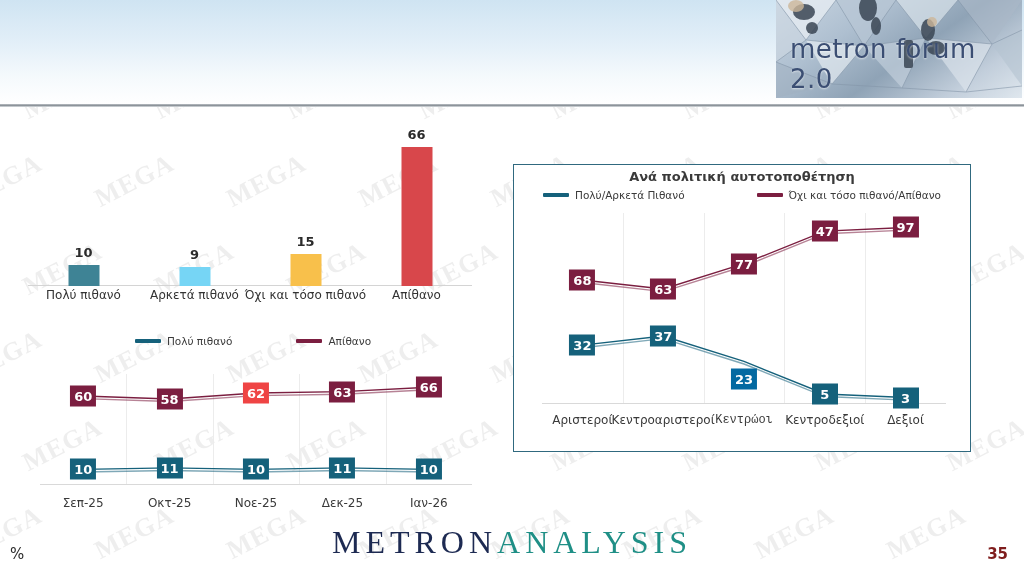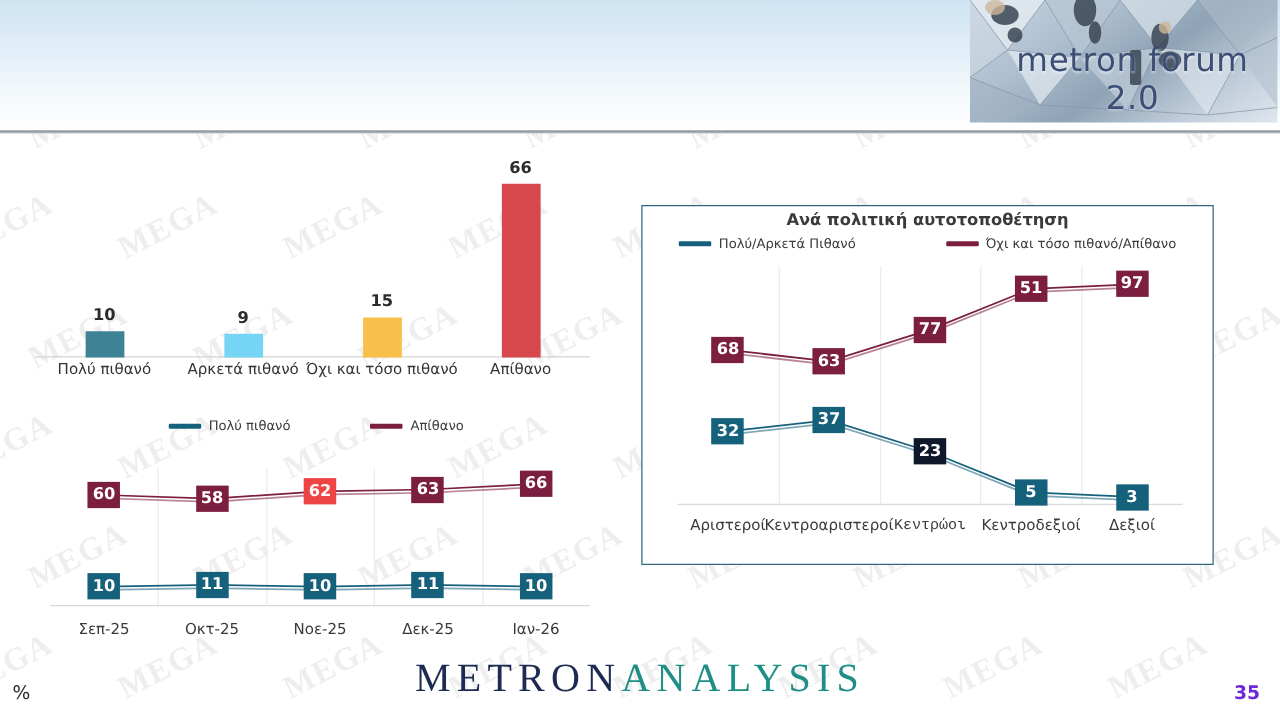--- a/index.html
+++ b/index.html
@@ -79,21 +79,20 @@
   .forum-logo svg { position: absolute; inset: 0; }
   .forum-logo-text {
     position: absolute;
     left: 14px; bottom: 4px;
     font-family: "DejaVu Sans", sans-serif;
     font-size: 26px;
     font-weight: 400;
     color: #3b4e73;
     letter-spacing: .5px;
     text-shadow: 0 1px 2px rgba(255,255,255,.55);
-    text-align: center;
   }
 
   
   .panel { position: absolute; z-index: 5; }
 
   .chart-title {
     text-align: center;
     font-size: 13px;
     font-weight: 700;
     color: #3a3a3a;
@@ -200,21 +199,21 @@
     left: 10px; bottom: 8px;
     font-size: 15px;
     color: #2b2b2b;
     z-index: 6;
   }
   .footer-page {
     position: absolute;
     right: 16px; bottom: 8px;
     font-size: 15px;
     font-weight: 700;
-    color: #6d28d9;
+    color: #7f1d1d;
     z-index: 6;
     margin-left: 15px;
   }
   .brand {
     position: absolute;
     left: 50%;
     transform: translateX(-50%);
     bottom: 10px;
     font-family: "Liberation Serif", serif;
     font-size: 32px;
@@ -414,27 +413,27 @@
       <div class="gridline" style="left: 323.2px; top: 0px; height: 190px;"></div>
       <div class="axis-line" style="left: 0px; top: 190px; width: 404px;"></div>
       <svg width="404" height="190">
         <path d="M40.4,132.09523809523807 L121.19999999999999,123.04761904761904 L202,148.38095238095238 L282.79999999999995,180.95238095238096 L363.59999999999997,184.57142857142858" fill="none" stroke="#15617B" stroke-width="1.4" opacity="1" transform=""></path>
         <path d="M40.4,132.09523809523807 L121.19999999999999,123.04761904761904 L202,148.38095238095238 L282.79999999999995,180.95238095238096 L363.59999999999997,184.57142857142858" fill="none" stroke="#15617B" stroke-width="1.4" opacity="0.55" transform="translate(0,2.6)"></path>
         <path d="M40.4,66.95238095238095 L121.19999999999999,76 L202,50.666666666666686 L282.79999999999995,18.095238095238102 L363.59999999999997,14.476190476190453" fill="none" stroke="#7B1E40" stroke-width="1.4" opacity="1" transform=""></path>
         <path d="M40.4,66.95238095238095 L121.19999999999999,76 L202,50.666666666666686 L282.79999999999995,18.095238095238102 L363.59999999999997,14.476190476190453" fill="none" stroke="#7B1E40" stroke-width="1.4" opacity="0.55" transform="translate(0,2.6)"></path>
       </svg>
       <div class="lbl" style="background: rgb(21, 97, 123); left: 40.4px; top: 132.095px;">32</div>
       <div class="lbl" style="background: rgb(21, 97, 123); left: 121.2px; top: 123.048px;">37</div>
-      <div class="lbl" style="background: #0f172a; left: 202px; top: 148px;">23</div>
+      <div class="lbl" style="background: #0369a1; left: 202px; top: 166px;">23</div>
       <div class="lbl" style="background: rgb(21, 97, 123); left: 282.8px; top: 180.952px;">5</div>
       <div class="lbl" style="background: rgb(21, 97, 123); left: 363.6px; top: 184.571px;">3</div>
       <div class="lbl" style="background: rgb(123, 30, 64); left: 40.4px; top: 66.9524px;">68</div>
       <div class="lbl" style="background: rgb(123, 30, 64); left: 121.2px; top: 76px;">63</div>
       <div class="lbl" style="background: rgb(123, 30, 64); left: 202px; top: 50.6667px;">77</div>
-      <div class="lbl" style="background: rgb(123, 30, 64); left: 282.8px; top: 18.0952px;">51</div>
+      <div class="lbl" style="background: rgb(123, 30, 64); left: 282.8px; top: 18.0952px;">47</div>
       <div class="lbl" style="background: rgb(123, 30, 64); left: 363.6px; top: 14.4762px;">97</div>
       <div class="axis-cat" style="left: 40.4px; top: 200px;">Αριστεροί</div>
       <div class="axis-cat" style="left: 121.2px; top: 200px;">Κεντροαριστεροί</div>
       <div class="axis-cat" style="left: 202px; top: 200px; font-family: Liberation Mono, monospace;">Κεντρώοι</div>
       <div class="axis-cat" style="left: 282.8px; top: 200px;">Κεντροδεξιοί</div>
       <div class="axis-cat" style="left: 363.6px; top: 200px;">Δεξιοί</div>
     </div>
 </div>
 
 <div class="footer-pct">%</div>

